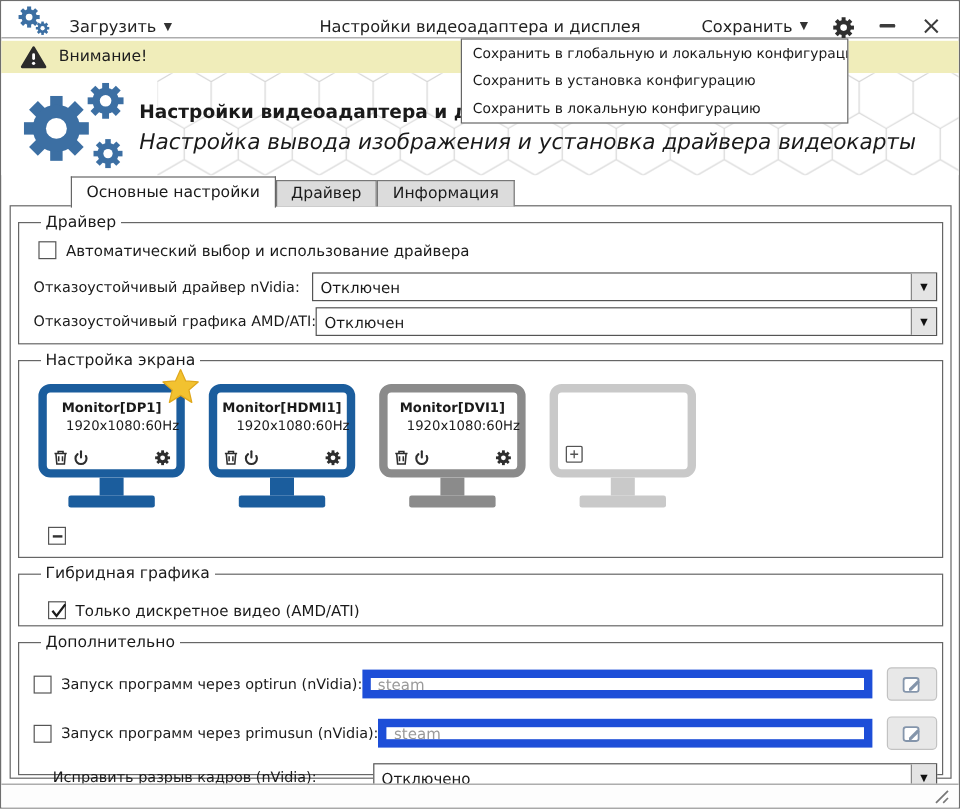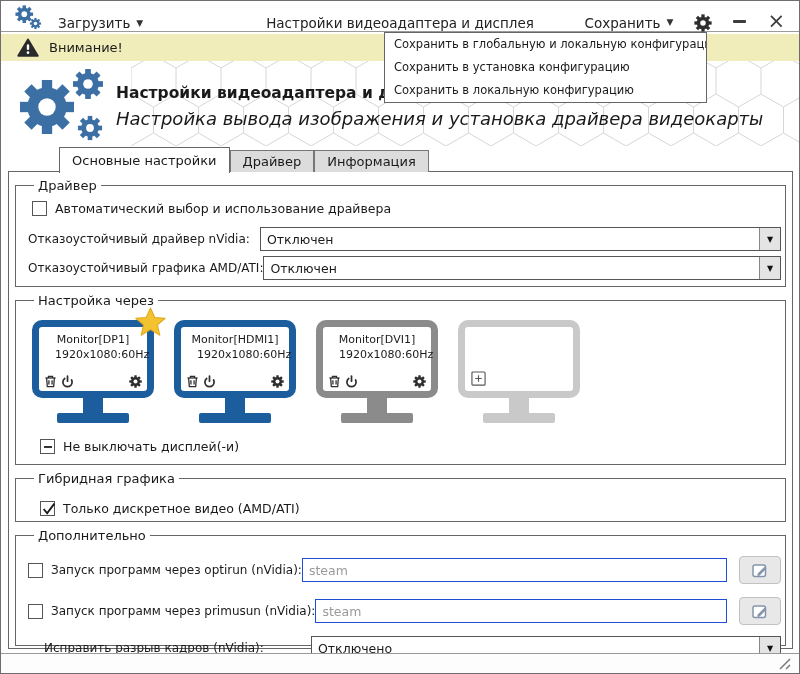--- a/index.html
+++ b/index.html
@@ -66,37 +66,37 @@
   
   .monrow { display:flex; gap:20px; margin-top:12px; margin-left:4px; }
   .mon { position:relative; width:122px; flex:none; }
   .mon-screen { height:78px; border:7px solid #1b5d9d; border-radius:10px; background:#fff; position:relative; }
   .mon.gray .mon-screen { border-color:#8b8b8b; }
   .mon.empty .mon-screen { border-color:#c9c9c9; }
   .mon-neck { width:20px; height:15px; margin:0 auto; background:#1b5d9d; }
   .mon-base { width:72px; height:10px; margin:0 auto; background:#1b5d9d; border-radius:2px; }
   .mon.gray .mon-neck, .mon.gray .mon-base { background:#8b8b8b; }
   .mon.empty .mon-neck, .mon.empty .mon-base { background:#c9c9c9; }
-  .mon-name { text-align:center; font-size:11px; font-weight:normal; margin-top:6px; white-space:nowrap; }
+  .mon-name { text-align:center; font-size:11px; font-weight:bold; margin-top:6px; white-space:nowrap; }
   .mon-res { text-align:center; font-size:11px; margin-top:2px; white-space:nowrap;padding-left:16px; }
   .mon-icons { position:absolute; left:5px; right:5px; bottom:3px; display:flex; align-items:center; gap:4px; }
   .mon-icons .gear-right { margin-left:auto; }
   .mi-ic { width:13px; height:13px; color:#2e2e2e; }
   .star { position:absolute; top:-14px; right:-13px; width:33px; height:32px; z-index:2; }
   .plusbox { position:absolute; left:6px; bottom:5px; width:15px; height:15px; }
   .keepon { margin-top:16px; margin-left:12px; }
 
   .hybridrow { margin-top:15px; margin-left:12px; }
 
   
   .exrow { display:flex; align-items:center; margin-top:13px; }
   .exrow .cb { margin-right:8px; }
   .exlabel { font-size:12px; white-space:nowrap; min-width:244px; flex:none; }
   .exlabel.lbl3 { min-width:267px; margin-left:16px; }
-  .textinput { flex:1; height:24px; border:1px solid #1d4ed8; font-size:12.5px; padding-left:6px; font-family:"DejaVu Sans",sans-serif; color:#1d4ed8; min-width:0; }
+  .textinput { flex:1; height:24px; border:7px solid #1d4ed8; font-size:12.5px; padding-left:6px; font-family:"DejaVu Sans",sans-serif; color:#1d4ed8; min-width:0; }
   .textinput::placeholder { color:#9a9a9a; }
   .editbtn { width:42px; height:28px; margin-left:12px; flex:none; background:#e8e8e8; border:1px solid #c2c2c2; border-radius:4px; display:flex; align-items:center; justify-content:center; }
   .exrow3 { margin-top:11px; }
 
   
   .statusbar { position:absolute; left:0; right:0; bottom:0; height:20px; border-top:1px solid #999; background:#fdfdfd; }
   .grip { position:absolute; right:7px; bottom:3px; }
 </style>
 </head>
 <body>
@@ -196,21 +196,21 @@
       <div class="formrow">
         <span class="flabel w1">Отказоустойчивый графика AMD/ATI:</span>
         <div class="combo">
           <span class="combo-text">Отключен</span>
           <div class="combo-arrow">▼</div>
         </div>
       </div>
     </fieldset>
 
     <fieldset class="fs-screen">
-      <legend>Настройка через</legend>
+      <legend>Настройка экрана</legend>
       <div class="monrow">
 
         <div class="mon">
           <svg class="star" viewBox="0 0 24 24">
             <polygon points="12,1.5 15.2,8.6 23,9.2 17.2,14.2 19,22 12,17.6 5,22 6.8,14.2 1,9.2 8.8,8.6" fill="#f2c230" stroke="#e0a81c" stroke-width="0.8" stroke-linejoin="round"></polygon>
           </svg>
           <div class="mon-screen">
             <div class="mon-name">Monitor[DP1]</div>
             <div class="mon-res">1920x1080:60Hz</div>
             <div class="mon-icons">
@@ -288,21 +288,20 @@
                 <path d="M8 4.5v7M4.5 8h7"></path>
             </svg>
           </div>
           <div class="mon-neck"></div>
           <div class="mon-base"></div>
         </div>
 
       </div>
       <div class="cbrow keepon">
         <div class="cb partial"></div>
-        <span class="cblabel">Не выключать дисплей(-и)</span>
       </div>
     </fieldset>
 
     <fieldset class="fs-hybrid">
       <legend>Гибридная графика</legend>
       <div class="cbrow hybridrow">
         <div class="cb">
           <svg width="15" height="14" viewBox="0 0 14 13" fill="none" stroke="#1c1c1c" stroke-width="1.8">
             <path d="M2.5 6.5l3.2 4L12.5 1.5"></path>
           </svg>

